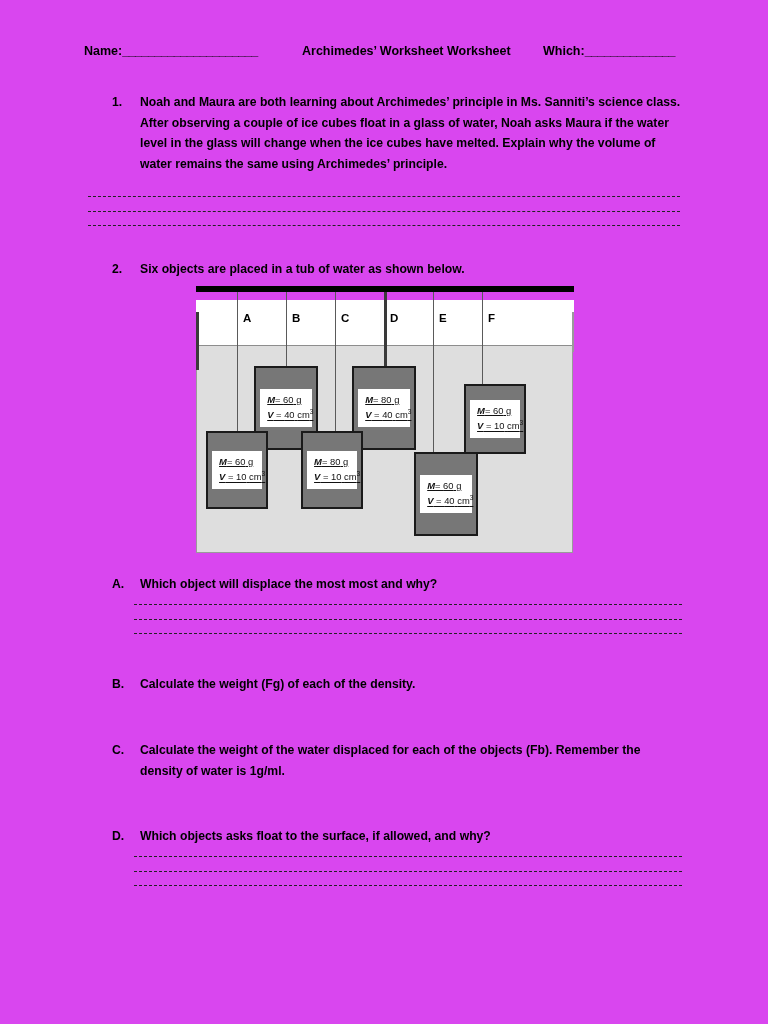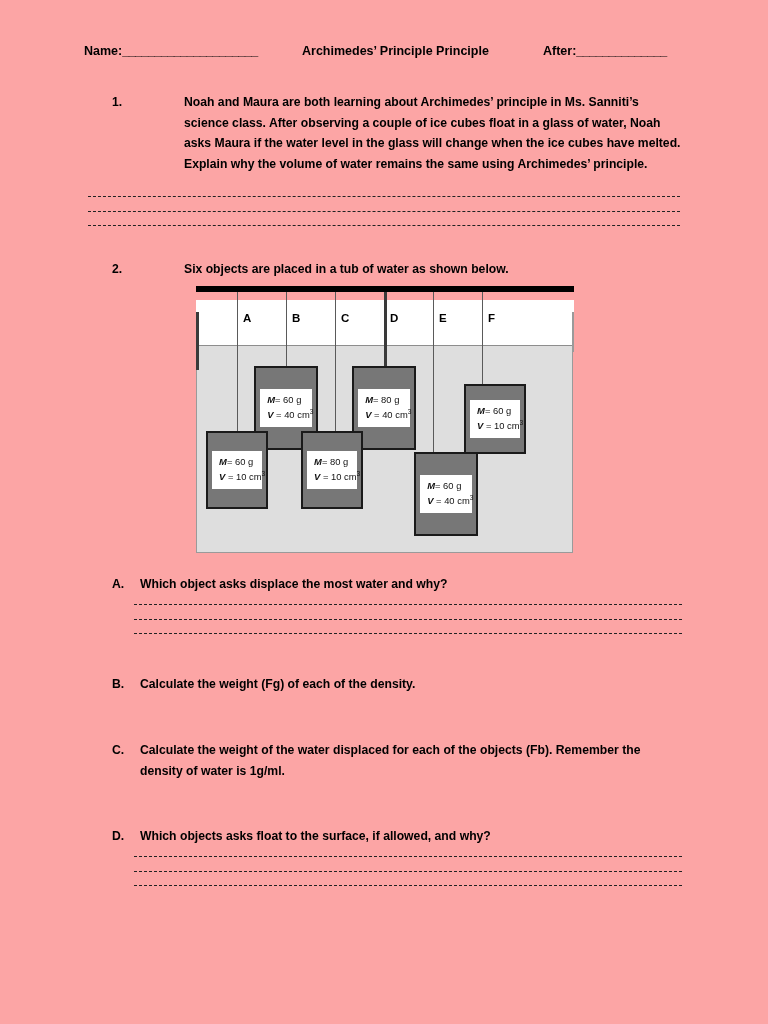--- a/index.html
+++ b/index.html
@@ -12,21 +12,21 @@
     height: 1024px;
     position: relative;
     font-family: "Liberation Sans", sans-serif;
     color: #000000;
     overflow: hidden;
   }
 
   .page {
     position: absolute;
     inset: 0;
-    background: #fca5a5;
+    background: #d946ef;
   }
 
   
   .header {
     position: absolute;
     top: 44px;
     left: 84px;
     width: 600px;
     height: 20px;
     display: flex;
@@ -56,21 +56,20 @@
     font-size: 12.2px;
     font-weight: bold;
     line-height: 20.6px;
   }
   .q-num {
     width: 28px;
     flex: 0 0 28px;
   }
   .q-text {
     flex: 1;
-    margin-left: 44px;
   }
 
   #q1 { top: 92px; left: 112px; width: 572px; }
   #q2 { top: 259px; left: 112px; width: 572px; }
 
   .sub-row {
     position: absolute;
     display: flex;
     font-size: 12.2px;
     font-weight: bold;
@@ -195,35 +194,35 @@
     text-align: left;
   }
   .block-card .var {
     font-style: italic;
     font-weight: bold;
   }
   .block-card sup {
     font-size: 6.6px;
     vertical-align: super;
   }
-  .blk-line { white-space: nowrap; }
+  .blk-line { white-space: nowrap; text-decoration: underline; }
 </style>
 </head>
 <body>
 
 <div class="page">
 
   <div class="header">
     <span class="hdr-name">
       <span>Name:</span>
       <span class="ul-short">_____________________</span>
     </span>
-    <span class="hdr-title">Archimedes’ Principle Principle</span>
+    <span class="hdr-title">Archimedes’ Worksheet Worksheet</span>
     <span class="hdr-date">
-      <span>After:</span>
+      <span>Which:</span>
       <span class="ul-short">______________</span>
     </span>
   </div>
 
   <div class="q-row" id="q1">
     <span class="q-num">1.</span>
     <span class="q-text">Noah and Maura are both learning about Archimedes’ principle in Ms. Sanniti’s science class. After observing a couple of ice cubes float in a glass of water, Noah asks Maura if the water level in the glass will change when the ice cubes have melted. Explain why the volume of water remains the same using Archimedes’ principle.</span>
   </div>
 
   <div class="ans-lines" id="lines-q1">
@@ -323,21 +322,21 @@
         <div class="blk-line">
           <span class="var">V</span>&nbsp;=&nbsp;<span>40</span>&nbsp;<span>cm</span><sup>3</sup>
         </div>
       </div>
     </div>
 
   </div>
 
   <div class="sub-row" id="qA">
     <span class="sub-letter">A.</span>
-    <span class="sub-text">Which object asks displace the most water and why?</span>
+    <span class="sub-text">Which object will displace the most most and why?</span>
   </div>
 
   <div class="ans-lines" id="lines-qA">
     <div class="ans-line"></div>
     <div class="ans-line"></div>
     <div class="ans-line"></div>
   </div>
 
   <div class="sub-row" id="qB">
     <span class="sub-letter">B.</span>

